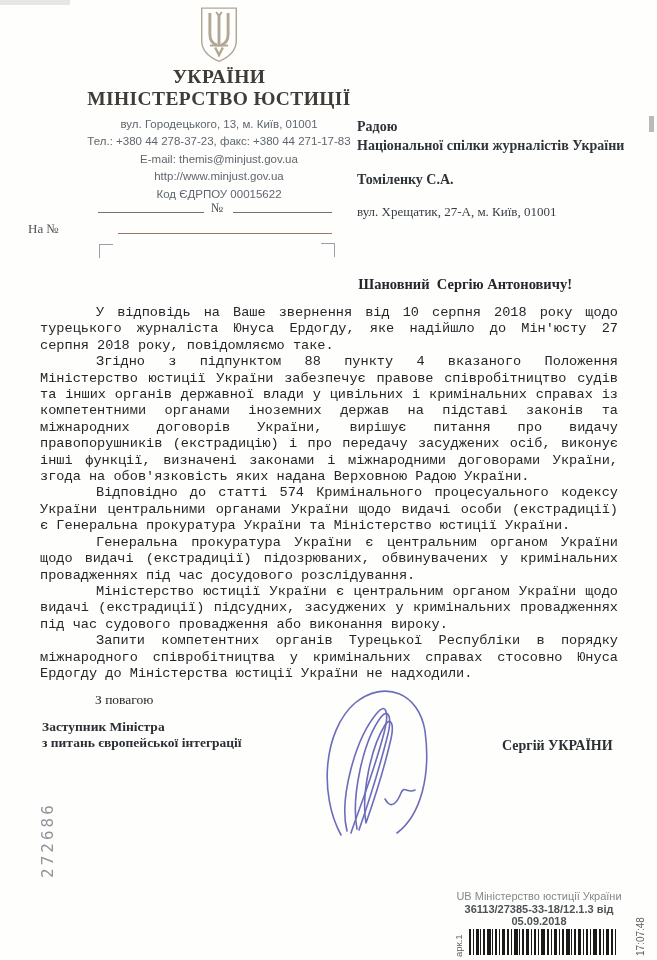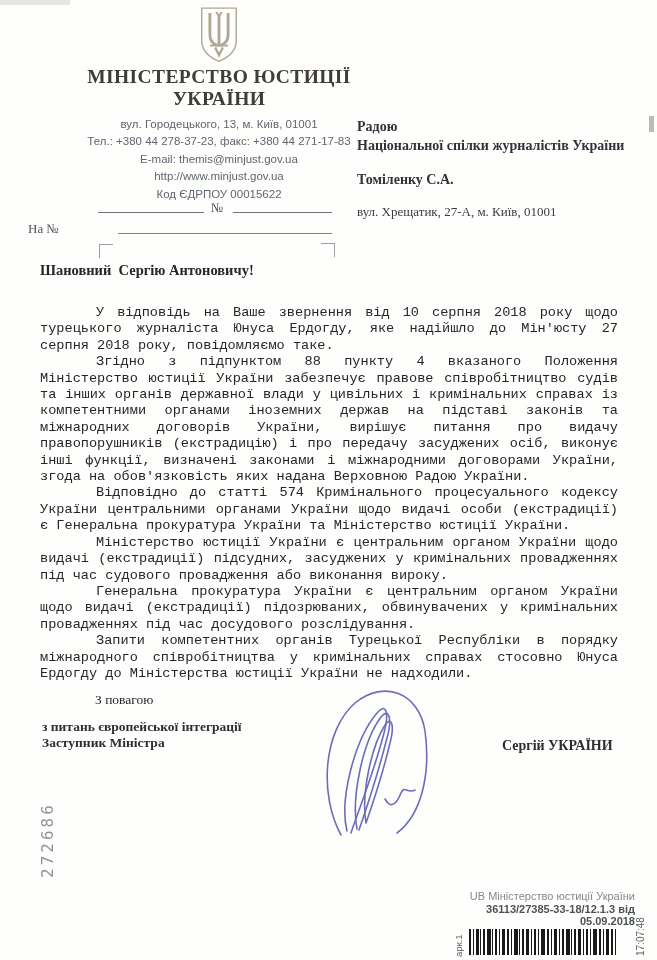--- a/index.html
+++ b/index.html
@@ -23,35 +23,35 @@
   .reply-label{position:absolute;left:28px;top:221px;font-size:13px;color:#4e5257;}
   .corner{position:absolute;width:13px;height:13px;}
   .corner-left{left:99px;top:244px;border-left:1.5px solid #9aa0a6;border-top:1.5px solid #9aa0a6;}
   .corner-right{left:321px;top:243px;border-right:1.5px solid #9aa0a6;border-top:1.5px solid #9aa0a6;}
   
   .recipient{position:absolute;left:357px;top:117px;width:290px;color:#2e3338;}
   .recipient .r-bold{font-weight:700;font-size:14px;line-height:19px;}
   .recipient .r-name{font-weight:700;font-size:14px;margin-top:17px;}
   .recipient .r-addr{font-size:13px;margin-top:16px;color:#383e44;}
   
-  .salutation{position:absolute;left:40px;top:262px;width:532px;text-align:left;
+  .salutation{position:absolute;left:40px;top:276px;width:532px;text-align:right;
     font-weight:700;font-size:14.5px;white-space:pre-wrap;}
   .letter-body{position:absolute;left:40px;top:305px;width:578px;}
   .letter-body p{margin:0;font-size:13.6px;line-height:16.4px;text-align:justify;text-indent:56px;font-family:Liberation Mono, monospace;}
   
   .regards{position:absolute;left:95px;top:692px;font-size:13.5px;}
   .signer-title{position:absolute;left:42px;top:719px;font-weight:700;font-size:13.5px;line-height:16px;color:#2b2f33;}
   .signer-name{position:absolute;left:502px;top:738px;font-weight:700;font-size:14px;color:#2b2f33;}
   .signature{position:absolute;left:303px;top:683px;}
   
   .side-number{position:absolute;left:38px;top:878px;transform:rotate(-90deg);
     transform-origin:left top;font-family:"DejaVu Sans Mono", monospace;
     font-size:16px;letter-spacing:3px;color:#90959b;}
   
-  .stamp{position:absolute;left:443px;top:890px;width:192px;text-align:right;
+  .stamp{position:absolute;left:443px;top:890px;width:192px;text-align:center;
     font-family:"Liberation Sans", sans-serif;}
   .stamp-org{font-size:11px;color:#83888d;}
   .stamp-reg{font-size:11px;font-weight:700;color:#4e5257;margin-top:1px;}
   .stamp-date{font-size:11px;font-weight:700;color:#4e5257;}
   .barcode-row{position:relative;margin-top:2px;height:28px;}
   .barcode{position:absolute;left:26px;top:0;}
   .stamp-sheet{position:absolute;left:10px;top:28px;transform:rotate(-90deg);
     transform-origin:left top;font-size:9.5px;color:#5a5e62;}
   .stamp-time{position:absolute;left:192px;top:66px;transform:rotate(-90deg);
     transform-origin:left top;font-size:10px;color:#5a5e62;}
@@ -70,22 +70,22 @@
   <header class="letterhead">
     <svg class="emblem" width="48" height="58" viewBox="0 0 100 120" fill="none">
       <path d="M14,4 H86 V72 C86,93 71,106 50,115 C29,106 14,93 14,72 Z" stroke="#b2a794" stroke-width="3"></path>
       <path d="M50,16 V84" stroke="#b2a794" stroke-width="6"></path>
       <path d="M44,12 L50,20 L56,12" stroke="#b2a794" stroke-width="4"></path>
       <path d="M31,14 V58 C31,72 38,79 46,81" stroke="#b2a794" stroke-width="6"></path>
       <path d="M69,14 V58 C69,72 62,79 54,81" stroke="#b2a794" stroke-width="6"></path>
       <path d="M31,82 H69" stroke="#b2a794" stroke-width="4"></path>
       <path d="M42,86 L50,102 L58,86" stroke="#b2a794" stroke-width="5"></path>
     </svg>
+    <div class="lh-title">УКРАЇНИ</div>
     <div class="lh-title">МІНІСТЕРСТВО ЮСТИЦІЇ</div>
-    <div class="lh-title">УКРАЇНИ</div>
     <div class="lh-contact">
       <div>вул. Городецького, 13, м. Київ, 01001</div>
       <div>Тел.: +380 44 278-37-23, факс: +380 44 271-17-83</div>
       <div>E-mail: themis@minjust.gov.ua</div>
       <div>http://www.minjust.gov.ua</div>
       <div>Код ЄДРПОУ 00015622</div>
     </div>
   </header>
 
   <span class="hline numline1"></span>
@@ -102,29 +102,29 @@
     <div class="r-name">Томіленку С.А.</div>
     <div class="r-addr">вул. Хрещатик, 27-А, м. Київ, 01001</div>
   </section>
 
   <div class="salutation">Шановний  Сергію Антоновичу!</div>
 
   <section class="letter-body">
     <p>У відповідь на Ваше звернення від 10 серпня 2018 року щодо турецького журналіста Юнуса Ердогду, яке надійшло до Мін'юсту 27 серпня 2018 року, повідомляємо таке.</p>
     <p>Згідно з підпунктом 88 пункту 4 вказаного Положення Міністерство юстиції України забезпечує правове співробітництво судів та інших органів державної влади у цивільних і кримінальних справах із компетентними органами іноземних держав на підставі законів та міжнародних договорів України, вирішує питання про видачу правопорушників (екстрадицію) і про передачу засуджених осіб, виконує інші функції, визначені законами і міжнародними договорами України, згода на обов'язковість яких надана Верховною Радою України.</p>
     <p>Відповідно до статті 574 Кримінального процесуального кодексу України центральними органами України щодо видачі особи (екстрадиції) є Генеральна прокуратура України та Міністерство юстиції України.</p>
+    <p>Генеральна прокуратура України є центральним органом України щодо видачі (екстрадиції) підозрюваних, обвинувачених у кримінальних провадженнях під час досудового розслідування.</p>
     <p>Міністерство юстиції України є центральним органом України щодо видачі (екстрадиції) підсудних, засуджених у кримінальних провадженнях під час судового провадження або виконання вироку.</p>
-    <p>Генеральна прокуратура України є центральним органом України щодо видачі (екстрадиції) підозрюваних, обвинувачених у кримінальних провадженнях під час досудового розслідування.</p>
     <p>Запити компетентних органів Турецької Республіки в порядку міжнародного співробітництва у кримінальних справах стосовно Юнуса Ердогду до Міністерства юстиції України не надходили.</p>
   </section>
 
   <div class="regards">З повагою</div>
   <div class="signer-title">
+    <div>Заступник Міністра</div>
     <div>з питань європейської інтеграції</div>
-    <div>Заступник Міністра</div>
   </div>
   <div class="signer-name">Сергій УКРАЇНИ</div>
 
   <svg class="signature" width="150" height="162" viewBox="0 0 150 162" fill="none" stroke="#5d5db4" stroke-width="1.6" stroke-linecap="round" opacity="0.9">
     <path d="M38,152 C16,112 20,48 52,20 C82,-4 116,10 122,48 C128,92 118,132 94,150"></path>
     <path d="M44,148 C36,116 52,56 74,30 C82,20 87,27 81,50 C70,92 56,126 48,150"></path>
     <path d="M54,146 C48,114 60,58 78,34 C85,25 90,33 84,55 C74,94 64,124 56,147"></path>
     <path d="M63,140 C58,112 68,64 82,42 C88,33 92,41 87,60 C79,94 70,120 63,140"></path>
     <path d="M82,116 C88,127 94,120 98,110 C101,102 105,111 112,107"></path>
   </svg>

